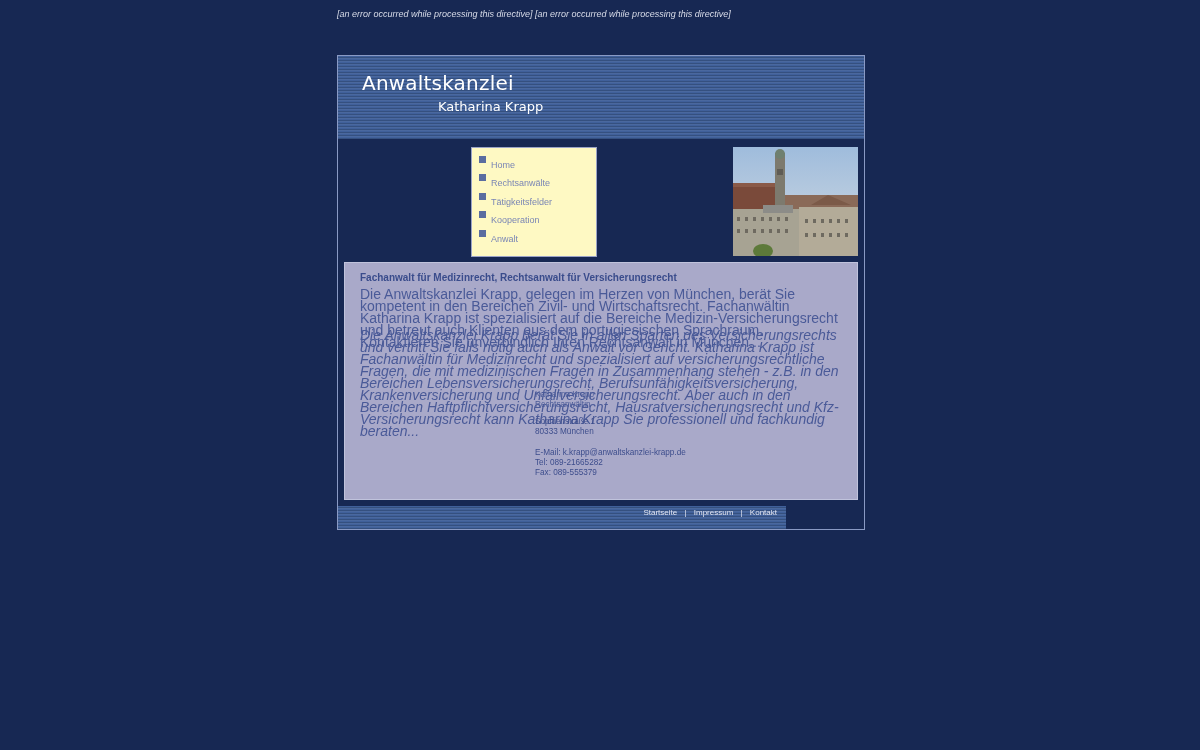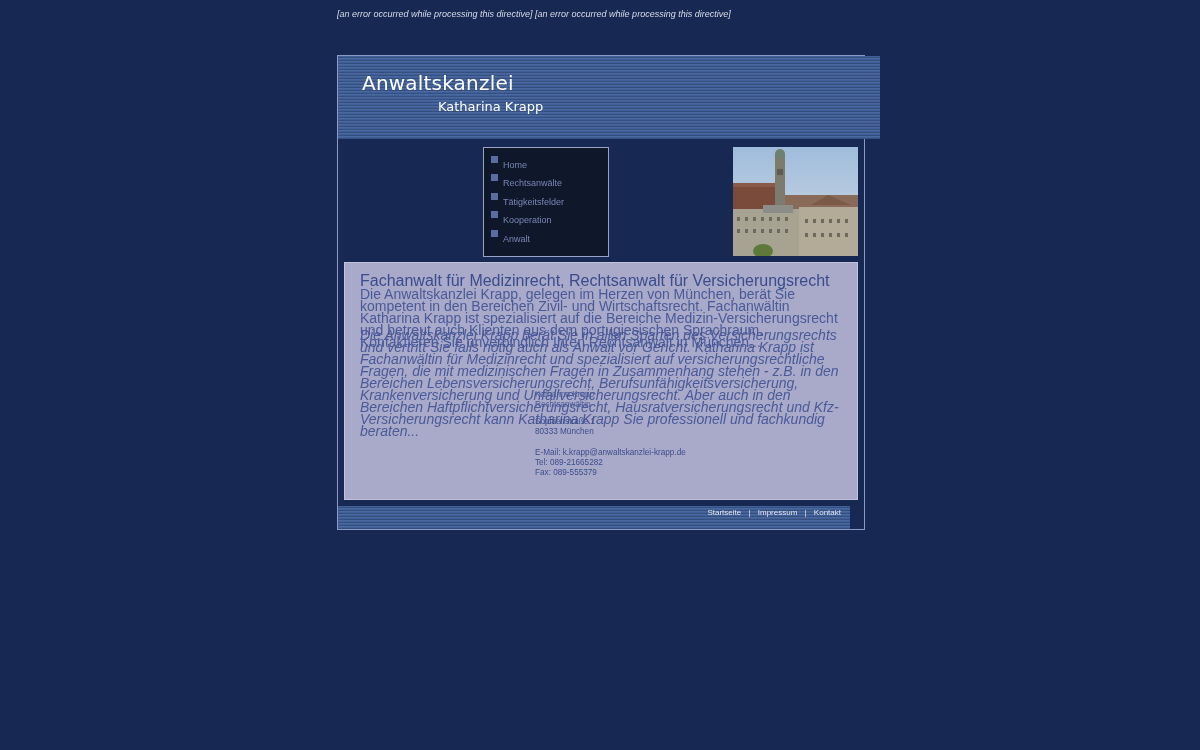--- a/index.html
+++ b/index.html
@@ -20,35 +20,35 @@
       background: #172853;
     }
     .stripes {
       background-color: #3d5a8d;
       background-image: repeating-linear-gradient(
         to bottom,
         #40609a 0px, #40609a 1px,
         #35507f 1px, #35507f 2px,
         #4a689e 2px, #4a689e 3px);
     }
-    .header { position: absolute; left: 0; top: 0; width: 526px; height: 83px; padding-left: 16px; }
+    .header { position: absolute; left: 0; top: 0; width: 526px; height: 83px; }
     .site-title {
       position: absolute; left: 24px; top: 15px;
       font-family: "DejaVu Sans", sans-serif;
       font-size: 20px; color: #ffffff; letter-spacing: 0.2px;
     }
     .site-subtitle {
       position: absolute; left: 100px; top: 43px;
       font-family: "DejaVu Sans", sans-serif;
       font-size: 13px; color: #ffffff;
     }
     .nav-box {
       position: absolute; left: 133px; top: 91px;
       width: 124px; height: 108px;
-      background: #0f172a; border: 1px solid #9aa3c7; margin-left: 12px;
+      background: #fef9c3; border: 1px solid #9aa3c7;
     }
     .nav-list { list-style: none; margin: 0; padding: 6px 0 0 7px; }
     .nav-item {
       display: flex; align-items: flex-start;
       height: 18.4px; font-size: 9px; color: #7a86b5; cursor: pointer;
     }
     .nav-bullet {
       display: inline-block; width: 7px; height: 7px;
       background: #5a6da0; margin-right: 5px; margin-top: 2px;
     }
@@ -67,36 +67,36 @@
       width: 125px; height: 109px; overflow: hidden;
       background: linear-gradient(to bottom, #a8c2dd 0%, #c8d6e4 40%, #8d8e8d 55%, #9b998f 100%);
     }
     .main-box {
       position: absolute; left: 6px; top: 206px;
       width: 512px; height: 236px;
       background: #a9a9c9; border: 1px solid #c0c3dc;
     }
     .main-heading {
       position: absolute; left: 15px; top: 9px;
-      font-size: 16px; font-weight: normal; color: #3a4c8c;
+      font-size: 10px; font-weight: bold; color: #3a4c8c;
     }
     .main-para {
       position: absolute; left: 15px; width: 485px;
       font-size: 14px; line-height: 12px; color: #4a5a98;
     }
     .p1 { top: 25px; }
     .p2 { top: 66px; font-style: italic; }
     .contact {
       position: absolute; left: 190px; top: 127px;
       font-size: 8.2px; line-height: 10.4px; color: #4a5a98;
     }
     .contact .bold { font-weight: normal; color: #3d4d8c; }
     .gap { height: 6px; }
     .gap2 { height: 10px; }
-    .footer { position: absolute; left: 0; top: 450px; width: 512px; height: 23px; }
+    .footer { position: absolute; left: 0; top: 450px; width: 448px; height: 23px; }
     .footer-links {
       position: absolute; right: 9px; top: 2px;
       font-size: 8px; color: #e3e6f2; white-space: nowrap;
     }
     .footer-links span.link { cursor: pointer; }
     .sep { margin: 0 5px; }
   </style>
 </head>
 <body>
 

